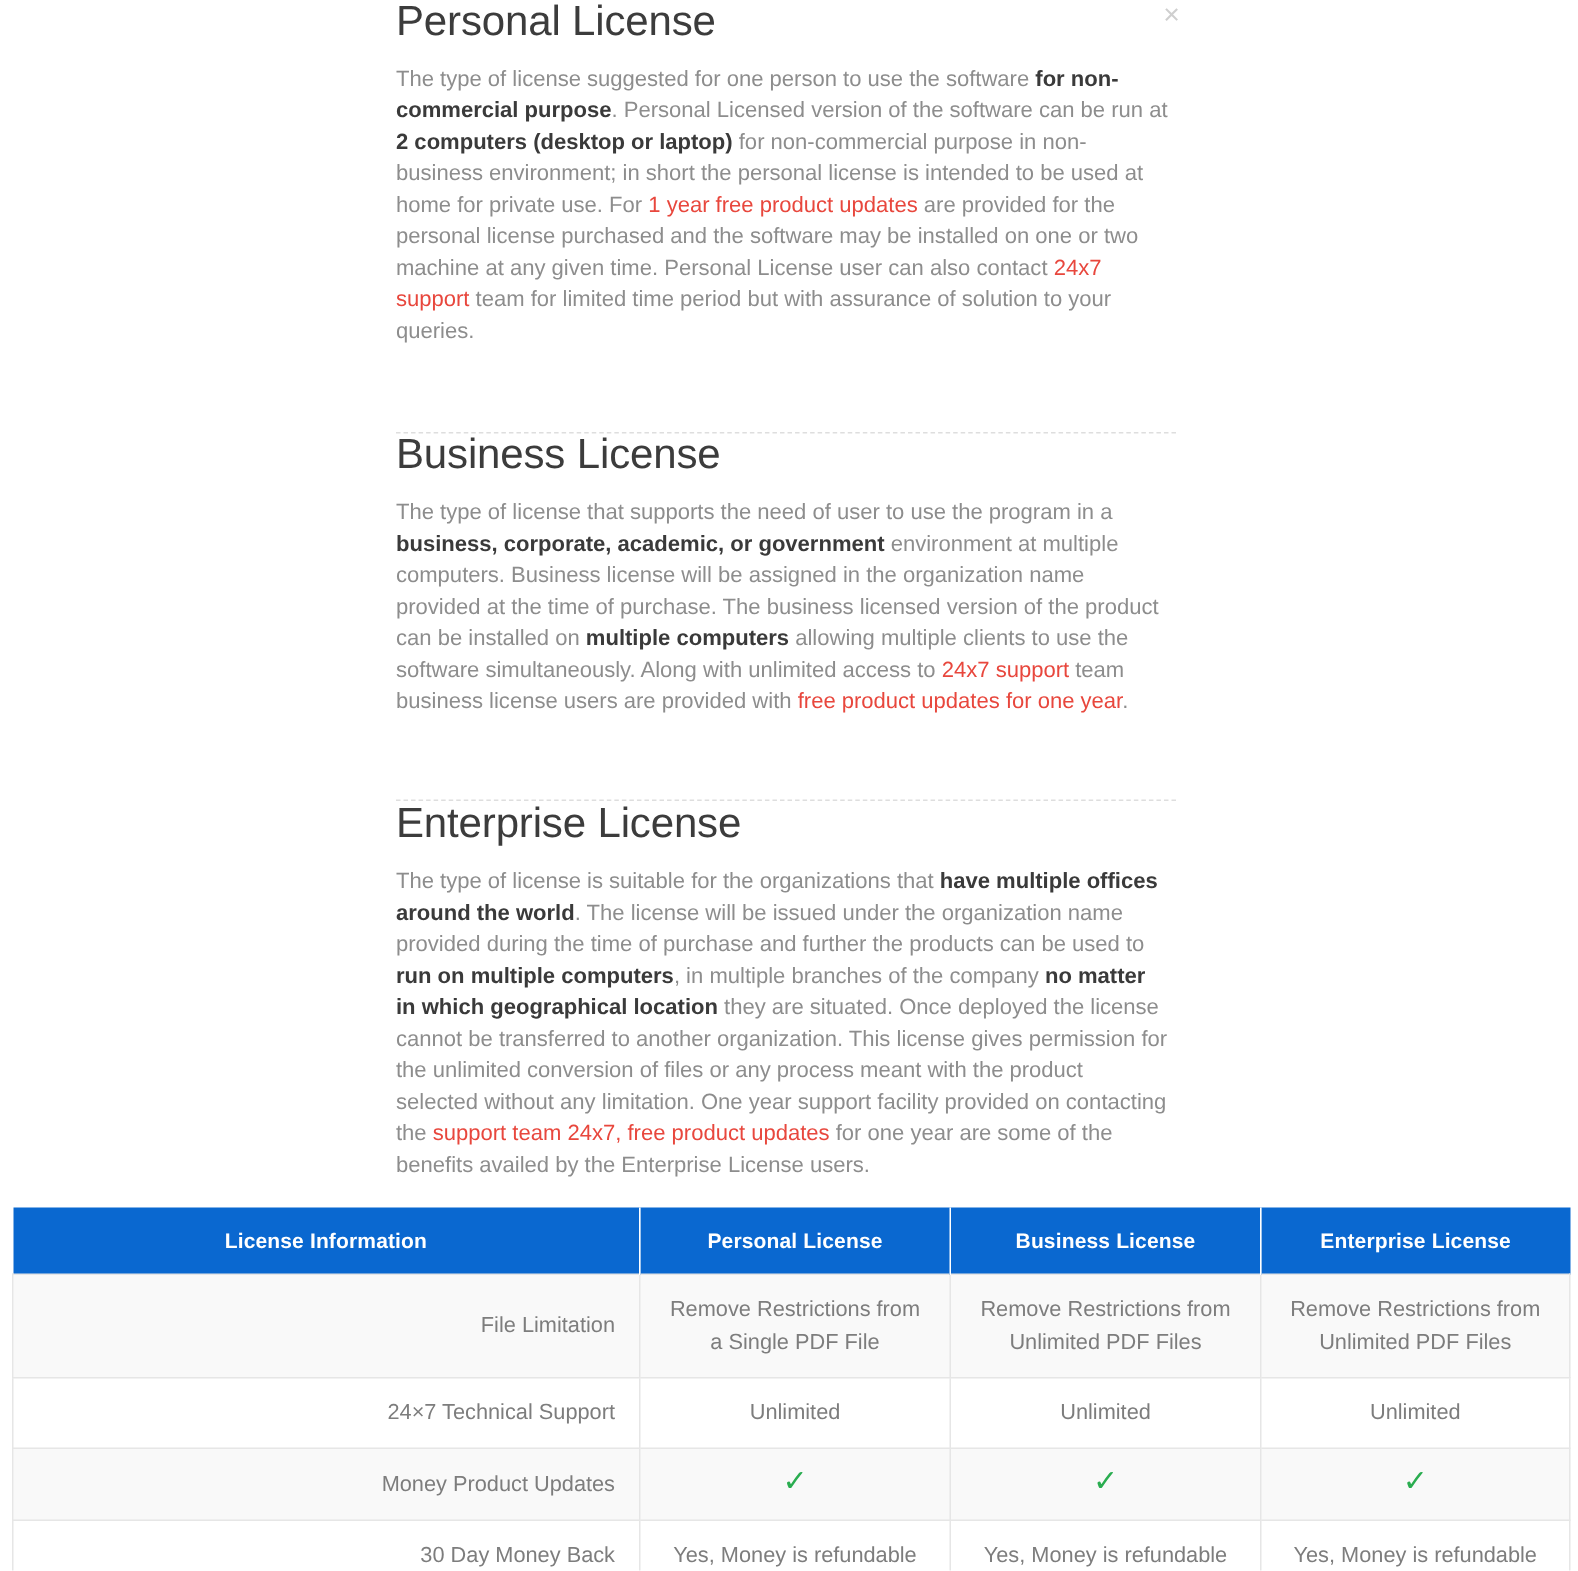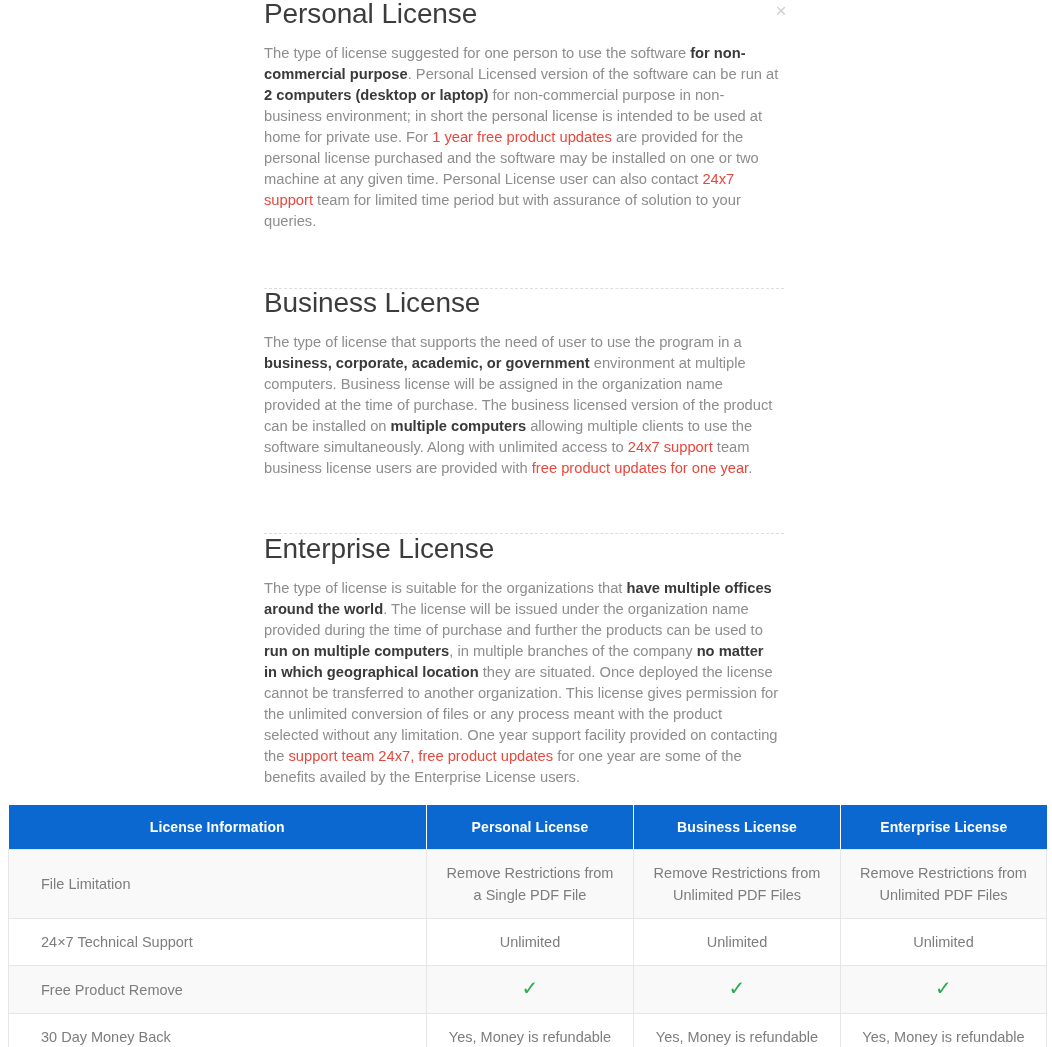--- a/index.html
+++ b/index.html
@@ -121,21 +121,21 @@
 
   table.cmp tbody td {
     font-size: 14.5px;
     color: #7d7d7d;
     border: 1px solid #e6e6e6;
     padding: 12px 16px;
     vertical-align: middle;
     line-height: 22px;
   }
   table.cmp tbody td.lbl {
-    text-align: left;
+    text-align: right;
     padding-left: 32px;
   }
   table.cmp tbody td.val {
     text-align: center;
     margin-left: 32px;
   }
   table.cmp tbody tr.odd td { background: #f9f9f9; }
   table.cmp tbody tr.even td { background: #ffffff; }
 
   .check-mark {
@@ -197,21 +197,21 @@
           <td class="val">Remove Restrictions from Unlimited PDF Files</td>
           <td class="val">Remove Restrictions from Unlimited PDF Files</td>
         </tr>
         <tr class="even">
           <td class="lbl">24×7 Technical Support</td>
           <td class="val">Unlimited</td>
           <td class="val">Unlimited</td>
           <td class="val">Unlimited</td>
         </tr>
         <tr class="odd">
-          <td class="lbl">Free Product Remove</td>
+          <td class="lbl">Money Product Updates</td>
           <td class="val"><span class="check-mark">✓</span></td>
           <td class="val"><span class="check-mark">✓</span></td>
           <td class="val"><span class="check-mark">✓</span></td>
         </tr>
         <tr class="even">
           <td class="lbl">30 Day Money Back</td>
           <td class="val">Yes, Money is refundable</td>
           <td class="val">Yes, Money is refundable</td>
           <td class="val">Yes, Money is refundable</td>
         </tr>

